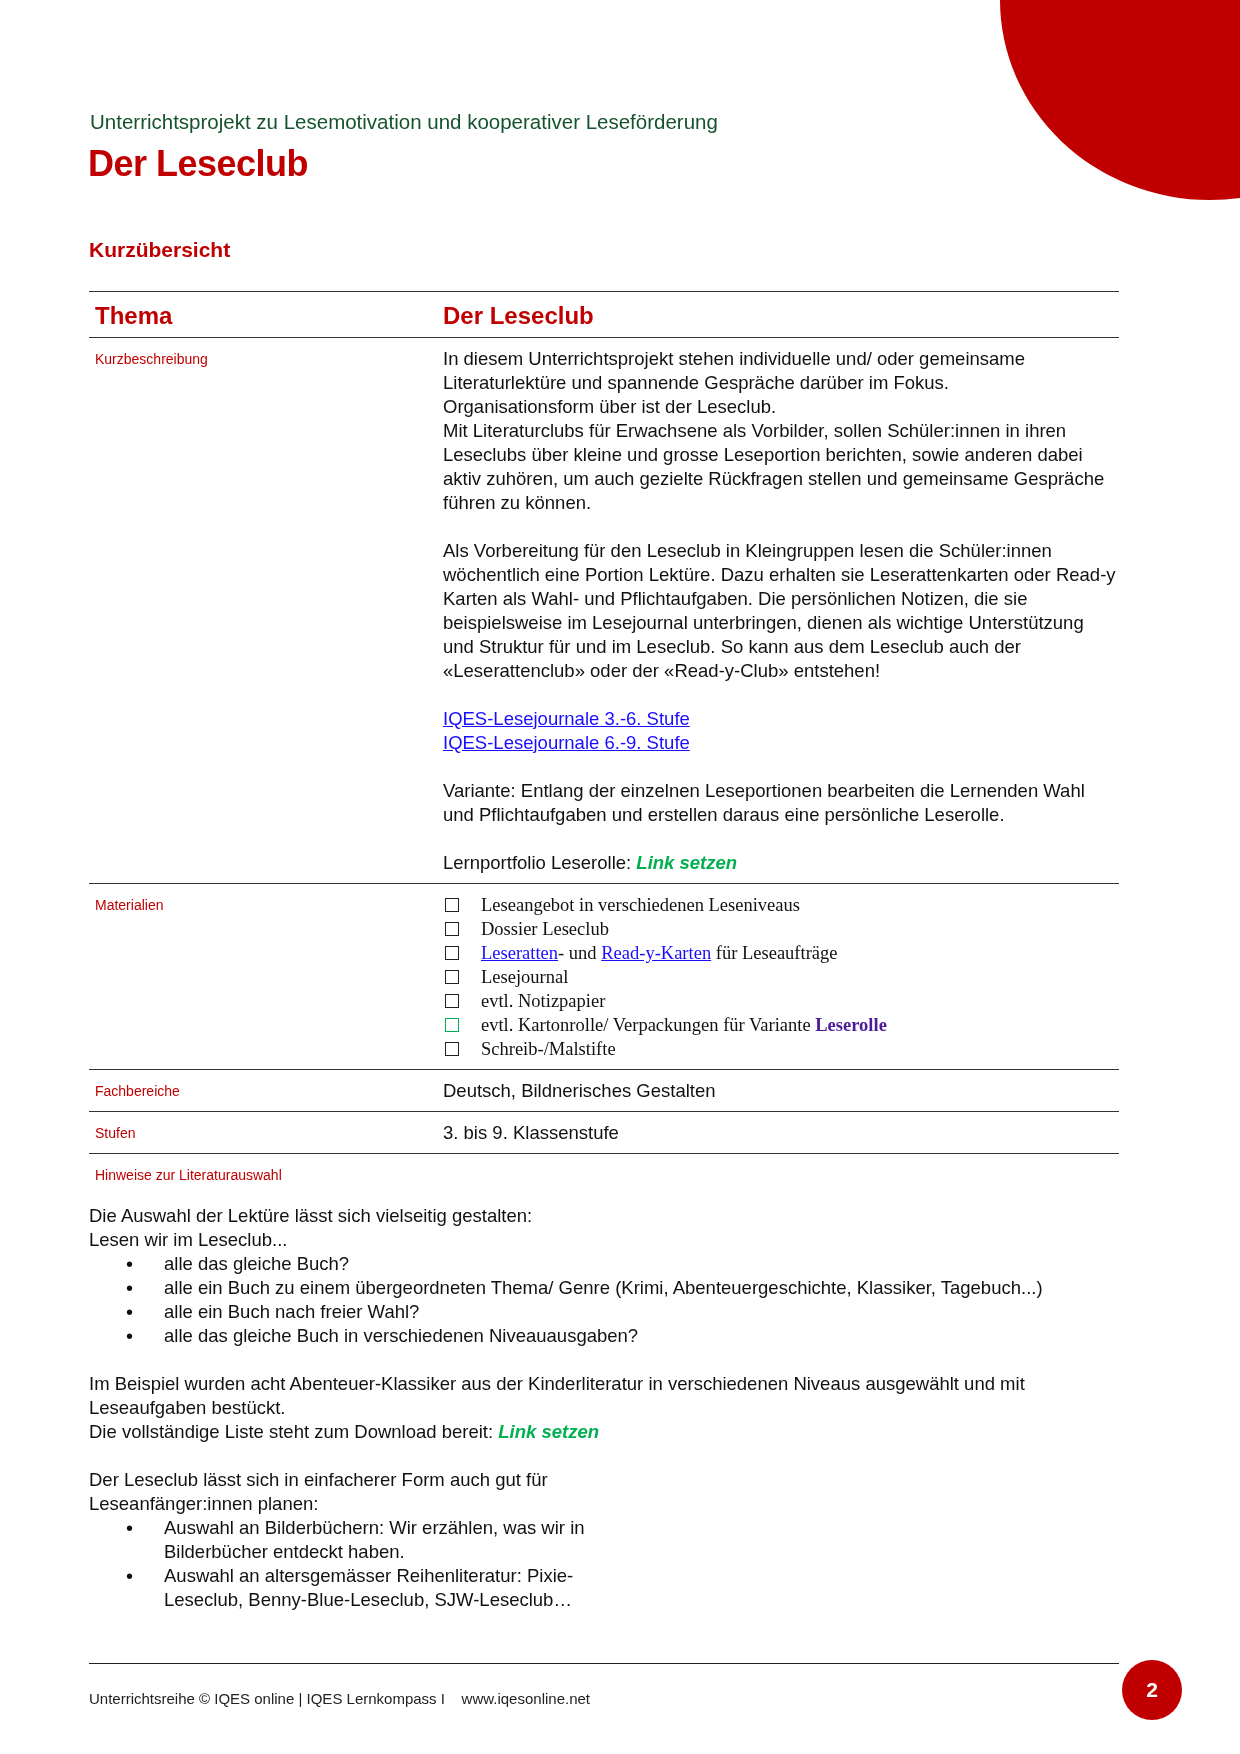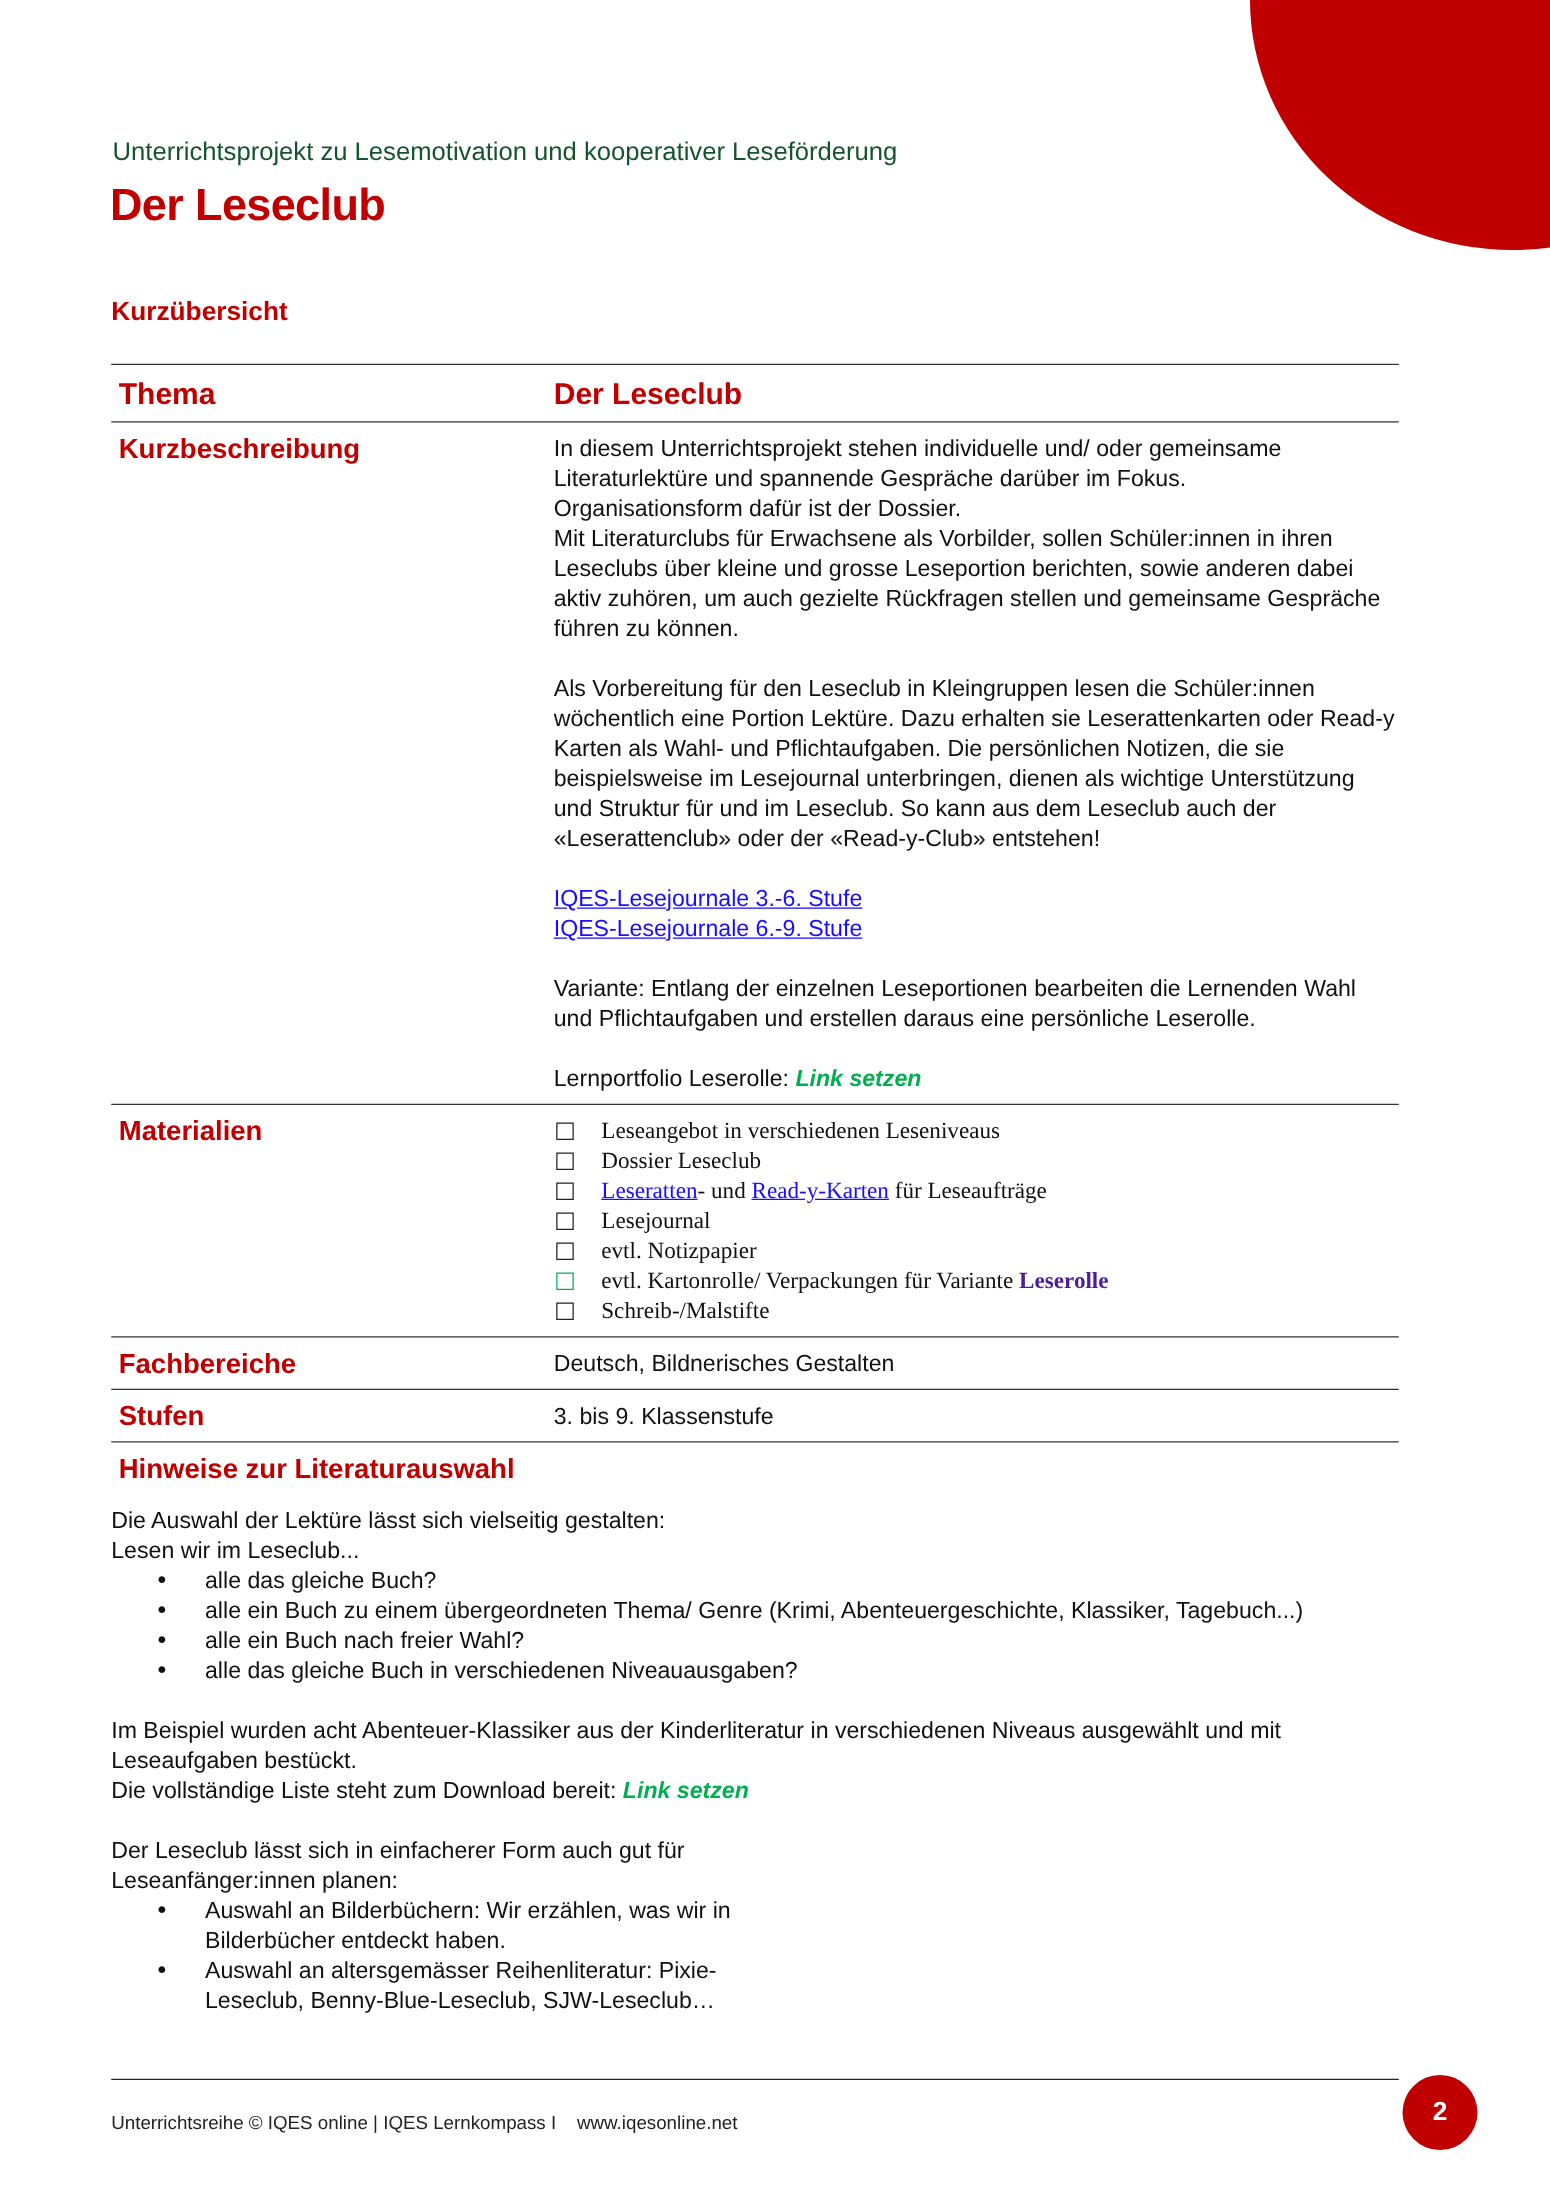--- a/index.html
+++ b/index.html
@@ -11,21 +11,21 @@
   .corner-blob2 {
     position:absolute; left:1000px; top:-200px; width:420px; height:400px;
     background:#c00000; border-radius:50%;
   }
   .subtitle { position:absolute; left:90px; top:110px; font-size:20.5px; color:#14532d; }
   .title { position:absolute; left:88px; top:143px; font-size:36px; font-weight:bold; color:#c00000; letter-spacing:-0.5px; }
   .section-title { position:absolute; left:89px; top:238px; font-size:21px; font-weight:bold; color:#c00000; }
   .table { position:absolute; left:89px; top:291px; width:1030px; }
   .row { display:flex; border-bottom:1.5px solid #333; }
   .row.first { border-top:1.5px solid #333; }
-  .lab { width:348px; padding-left:6px; color:#c00000; font-weight:bold; font-size:22px; }
+  .lab { width:348px; padding-left:6px; color:#c00000; font-weight:normal; font-size:14px; }
   .val { flex:1; font-size:18.5px; line-height:24px; color:#111; }
   .row.head .lab, .row.head .val { font-size:24px; font-weight:bold; color:#c00000; padding-top:10px; padding-bottom:7px; line-height:28px; }
   .row.body .lab, .row.body .val { padding-top:9px; padding-bottom:8px; }
   .row.body .lab { line-height:24px; }
   p { margin:0; }
   .gap { height:24px; }
   a.link { color:#1a0dff; text-decoration:underline; }
   .green { color:#4c1d95; font-weight:bold; }
   .green-it { color:#00b050; font-weight:bold; font-style:italic; }
   ul.checks { list-style:none; margin:0; padding:0;font-family:Liberation Serif, serif; }
@@ -56,21 +56,21 @@
   <div class="row head first">
     <div class="lab">Thema</div>
     <div class="val">Der Leseclub</div>
   </div>
 
   <div class="row body">
     <div class="lab">Kurzbeschreibung</div>
     <div class="val">
       <p>In diesem Unterrichtsprojekt stehen individuelle und/ oder gemeinsame</p>
       <p>Literaturlektüre und spannende Gespräche darüber im Fokus.</p>
-      <p>Organisationsform dafür ist der Dossier.</p>
+      <p>Organisationsform über ist der Leseclub.</p>
       <p>Mit Literaturclubs für Erwachsene als Vorbilder, sollen Schüler:innen in ihren Leseclubs über kleine und grosse Leseportion berichten, sowie anderen dabei aktiv zuhören, um auch gezielte Rückfragen stellen und gemeinsame Gespräche führen zu können.</p>
       <div class="gap"></div>
       <p>Als Vorbereitung für den Leseclub in Kleingruppen lesen die Schüler:innen wöchentlich eine Portion Lektüre. Dazu erhalten sie Leserattenkarten oder Read-y Karten als Wahl- und Pflichtaufgaben. Die persönlichen Notizen, die sie beispielsweise im Lesejournal unterbringen, dienen als wichtige Unterstützung und Struktur für und im Leseclub. So kann aus dem Leseclub auch der «Leserattenclub» oder der «Read-y-Club» entstehen!</p>
       <div class="gap"></div>
       <p><a class="link">IQES-Lesejournale 3.-6. Stufe</a></p>
       <p><a class="link">IQES-Lesejournale 6.-9. Stufe</a></p>
       <div class="gap"></div>
       <p>Variante: Entlang der einzelnen Leseportionen bearbeiten die Lernenden Wahl und Pflichtaufgaben und erstellen daraus eine persönliche Leserolle.</p>
       <div class="gap"></div>
       <p><span>Lernportfolio Leserolle: </span><span class="green-it">Link setzen</span></p>

